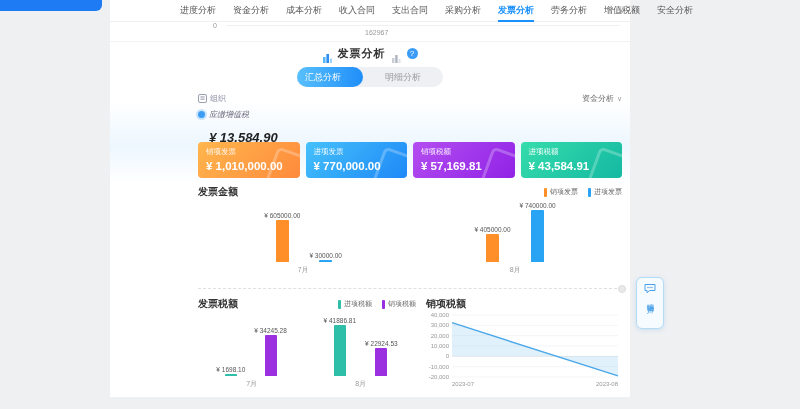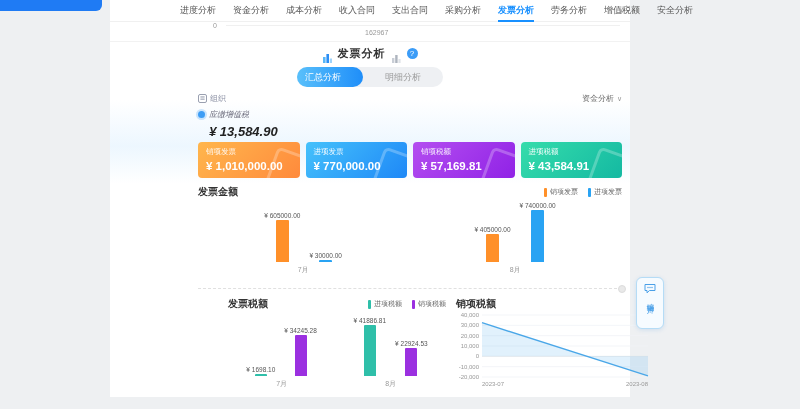--- a/index.html
+++ b/index.html
@@ -41,21 +41,21 @@
   .filter-row { position:absolute; left:88px; top:93px; width:424px; display:flex; justify-content:space-between; align-items:center; }
   .org-filter { display:flex; align-items:center; gap:3px; font-size:8px; color:#8a8fa3; cursor:pointer; }
   .date-filter { display:flex; align-items:center; gap:3px; font-size:8px; color:#666; cursor:pointer; }
   .chev { font-size:7px; color:#999; }
 
   
   .kpi { position:absolute; left:88px; top:109px;font-style:italic; }
   .kpi-label-row { display:flex; align-items:center; gap:4px; }
   .kpi-dot { width:7px; height:7px; border-radius:50%; background:#3d9df5; box-shadow:0 0 0 2px rgba(61,157,245,.25); }
   .kpi-label { font-size:8px; color:#667; }
-  .kpi-value { font-size:13px; font-weight:bold; color:#222; margin:4px 0 0 11px; }
+  .kpi-value { font-size:13px; font-weight:bold; color:#222; margin:10px 0 0 11px; }
 
   
   .cards { position:absolute; left:88px; top:142px; width:424px; display:flex; gap:6px; }
   .card { flex:1; height:36px; border-radius:4px; padding:5px 8px; color:#fff; position:relative; overflow:hidden; cursor:pointer; }
   .card .c-label { font-size:7.5px; opacity:.95; }
   .card .c-value { font-size:11.5px; font-weight:bold; margin-top:3px; white-space:nowrap; }
   .card::after { content:""; position:absolute; right:-10px; bottom:-14px; width:34px; height:34px; border:3px solid rgba(255,255,255,.25); border-radius:6px; transform:rotate(20deg); }
 
   
   .sec-header { display:flex; justify-content:space-between; align-items:center; }
@@ -70,21 +70,21 @@
   .group { display:flex; flex-direction:column; align-items:center; }
   .bars { display:flex; align-items:flex-end; gap:9px; }
   .bar-col { display:flex; flex-direction:column; align-items:center; justify-content:flex-end; }
   .bar-label { font-size:6.5px; color:#555; margin-bottom:1px; white-space:nowrap; }
   .bar { width:13px; border-radius:1px 1px 0 0; }
   .cat { font-size:7px; color:#999; margin-top:3px; }
 
   .collapse-divider { position:absolute; left:88px; top:288px; width:424px; border-top:1px dashed #e0e0e0; }
   .collapse-handle { position:absolute; right:-4px; top:-4px; width:8px; height:8px; border-radius:50%; background:#e9e9e9; border:1px solid #dcdcdc; cursor:pointer; }
 
-  .bottom-row { position:absolute; left:88px; top:297px; width:424px; display:flex; gap:10px;margin-left:30px; }
+  .bottom-row { position:absolute; left:88px; top:297px; width:424px; display:flex; gap:10px; }
   .sec2 { width:220px; }
   .plot2 { height:76px; margin-top:2px; }
   .sec2 .bar { width:12px; }
   .sec3 { flex:1; }
 
   .float-btn { position:absolute; left:636px; top:277px; width:28px; height:52px; background:#f6fbff; border:1px solid #b5dcf6; border-radius:6px; box-shadow:0 1px 4px rgba(60,140,220,.18); display:flex; flex-direction:column; align-items:center; padding-top:5px; gap:3px; cursor:pointer; }
   .float-btn .v-label { writing-mode:vertical-rl; font-size:7.5px; color:#4aa0e8; letter-spacing:1px; }
 </style>
 </head>
 <body>

